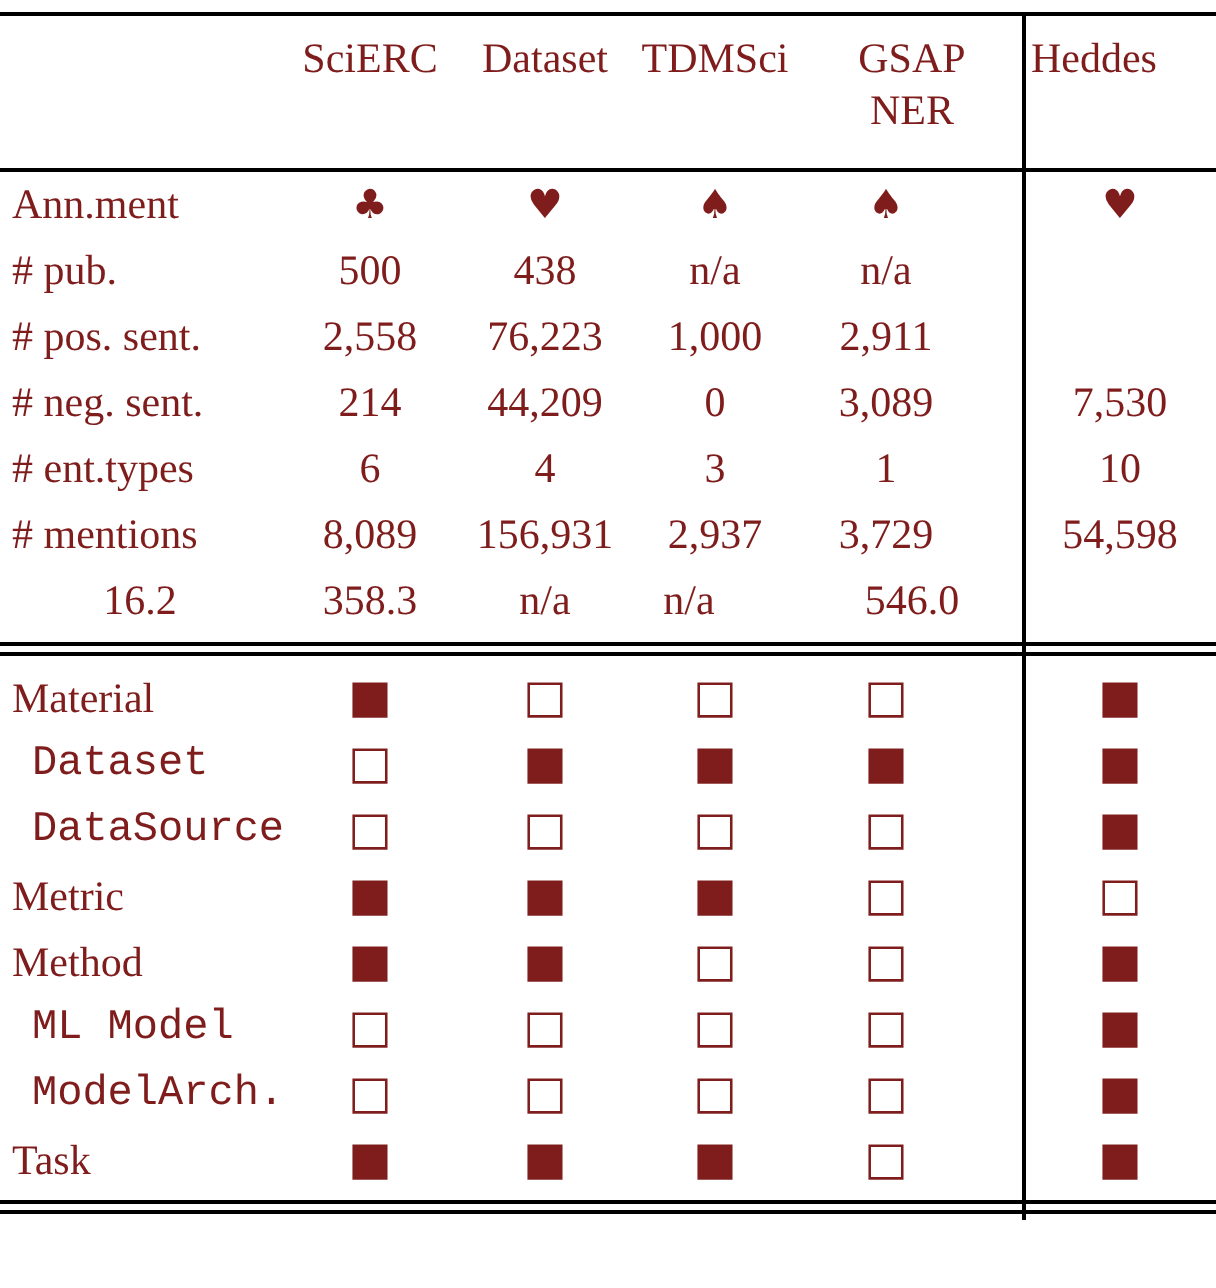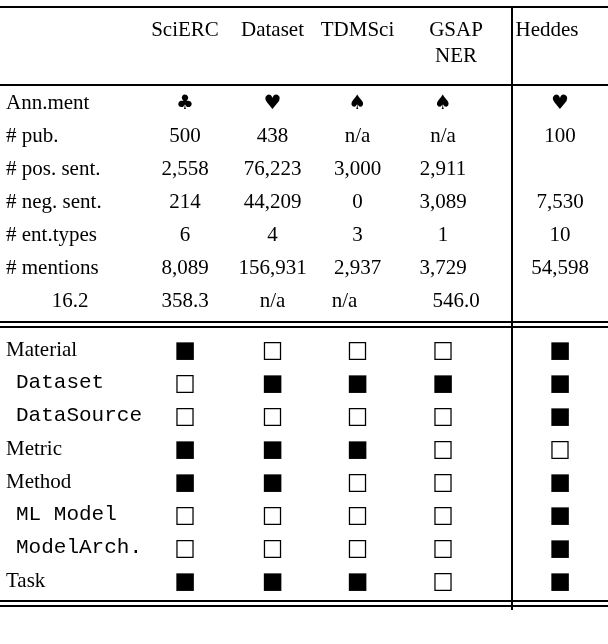--- a/index.html
+++ b/index.html
@@ -6,21 +6,21 @@
     margin: 0;
     padding: 0;
     background: #ffffff;
   }
   .page {
     position: relative;
     width: 608px;
     height: 644px;
     background: #ffffff;
     font-family: "Liberation Serif", "DejaVu Serif", serif;
-    color: #000000;
+    color: #7f1d1d;
     overflow: hidden;
   }
   .tbl {
     position: relative;
     width: 608px;
     padding-top: 6px;
   }
   .rule {
     width: 608px;
     background: #000000;
@@ -117,28 +117,27 @@
       <div class="c suit c5">♠</div>
       <div class="c suit">♥</div>
     </div>
 
     <div class="row">
       <div class="lbl"># pub.</div>
       <div class="c">500</div>
       <div class="c">438</div>
       <div class="c">n/a</div>
       <div class="c c5">n/a</div>
-      <div class="c">100</div>
     </div>
 
     <div class="row">
       <div class="lbl"># pos. sent.</div>
       <div class="c">2,558</div>
       <div class="c">76,223</div>
-      <div class="c">3,000</div>
+      <div class="c">1,000</div>
       <div class="c c5">2,911</div>
     </div>
 
     <div class="row">
       <div class="lbl"># neg. sent.</div>
       <div class="c">214</div>
       <div class="c">44,209</div>
       <div class="c">0</div>
       <div class="c c5">3,089</div>
       <div class="c">7,530</div>

